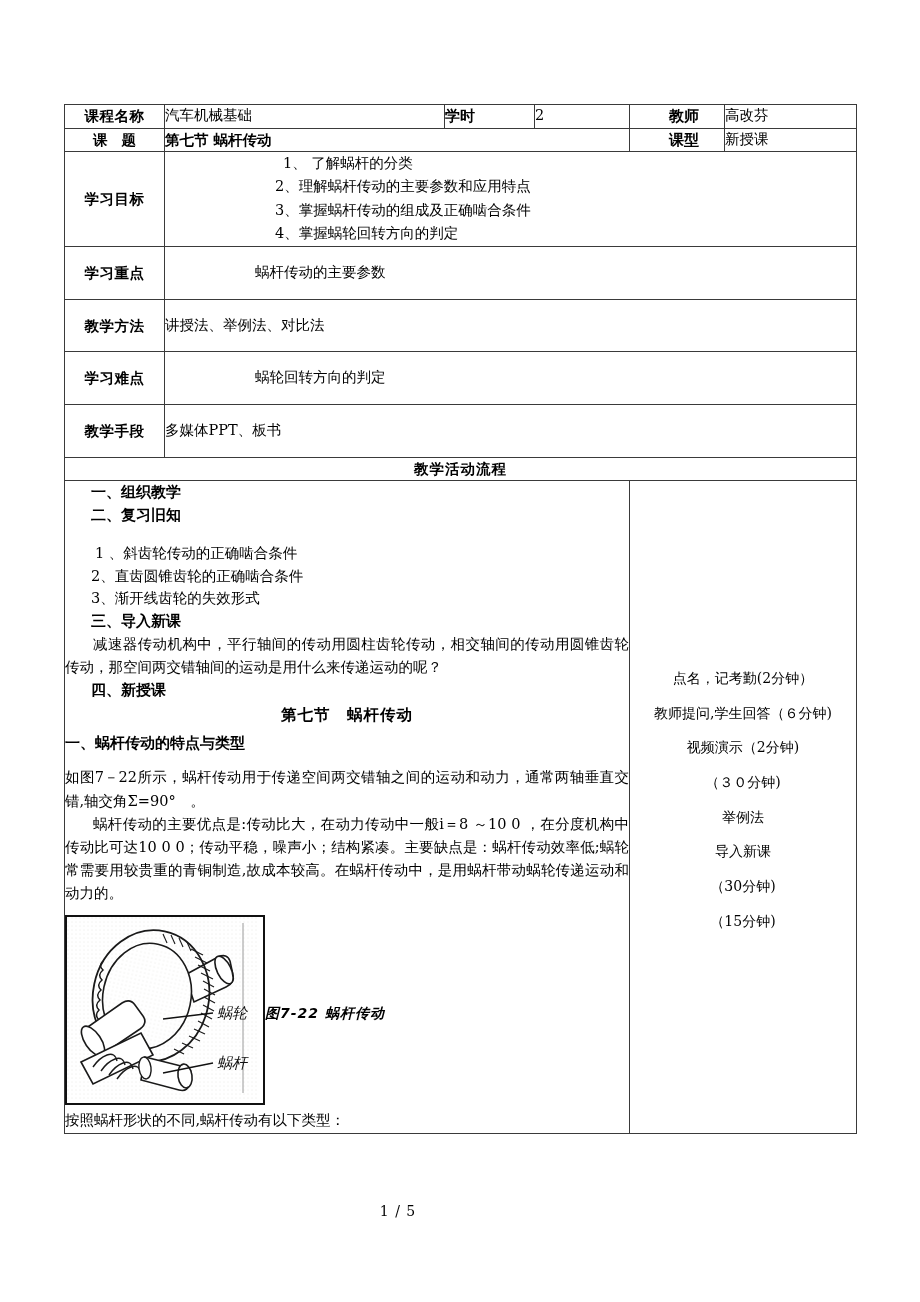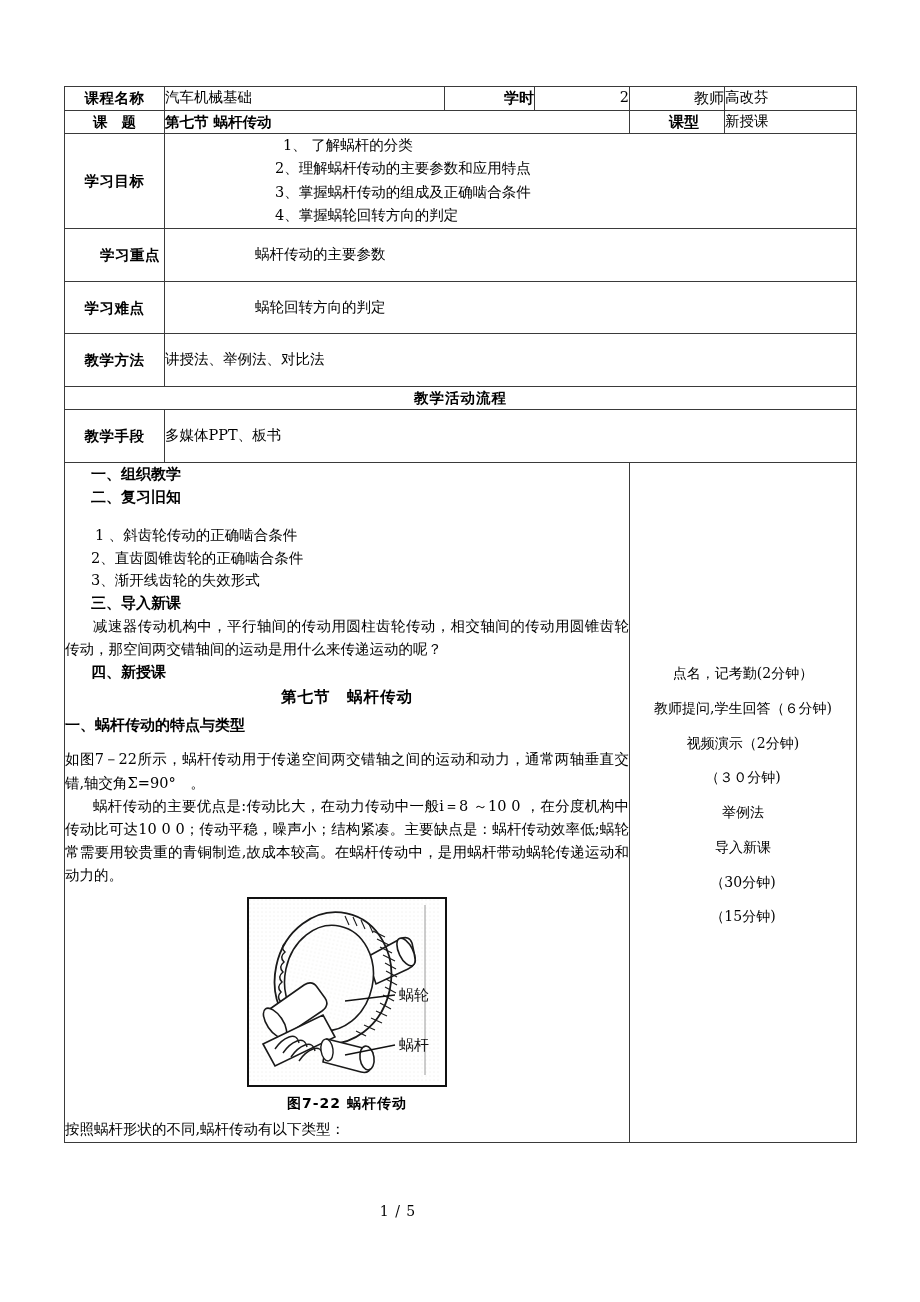--- a/index.html
+++ b/index.html
@@ -17,21 +17,21 @@
   .page {
     position: absolute;
     left: 0; top: 0;
     width: 920px;
     height: 1302px;
     background: #fff;
   }
   table.lesson {
     position: absolute;
     left: 64px;
-    top: 86px;
+    top: 104px;
     width: 792px;
     border-collapse: collapse;
     table-layout: fixed;
   }
   table.lesson td {
     border: 1px solid #3a3a3a;
     padding: 0;
     vertical-align: middle;
     font-size: 14.5px;
     line-height: 1.5;
@@ -52,21 +52,21 @@
     text-indent: 14px;
   }
   .val {
     padding: 9px 10px;
     font-size: 14.5px;
     text-align: left;
   }
   .val-center {
     padding: 9px 6px;
     font-size: 14.5px;
-    text-align: right;
+    text-align: left;
   }
   .val-bold {
     padding: 9px 10px;
     font-size: 15px;
     font-weight: bold;
     text-align: left;
   }
   .goals {
     padding: 8px 10px 8px 0;
   }
@@ -129,22 +129,23 @@
   }
   .b-sec {
     font-weight: bold;
     font-size: 15px;
     line-height: 1.9;
   }
   .spacer-sm { height: 9px; }
   .figwrap {
     margin: 10px 0 0 0;
     display: flex;
-    flex-direction: column;
+    flex-direction: row;
     align-items: center;
+    font-style: italic;
   }
   .figbox {
     width: 196px;
     height: 186px;
     border: 2px solid #111;
     background: #fff;
     position: relative;
     overflow: hidden;
   }
   .figcap {
@@ -183,21 +184,21 @@
       <col style="width:95px">
       <col style="width:132px">
     </colgroup>
 
     <tbody>
         <tr>
       <td class="lbl">课程名称</td>
       <td class="val">汽车机械基础</td>
       <td class="val-center" style="font-weight:bold;font-size:15px;">学时</td>
       <td class="val-center">2</td>
-      <td class="val-center" style="font-weight:normal;font-size:15px;text-align:right;padding-left:14px;">教师</td>
+      <td class="val-center" style="font-weight:bold;font-size:15px;text-align:center;padding-left:14px;">教师</td>
       <td class="val">高改芬</td>
     </tr>
 
     <tr>
       <td class="lbl-spaced">课题</td>
       <td class="val-bold" colspan="3">第七节 蜗杆传动</td>
       <td class="val-center" style="font-weight:bold;font-size:15px;text-align:center;padding-left:14px;">课型</td>
       <td class="val">新授课</td>
     </tr>
 
@@ -205,41 +206,41 @@
       <td class="lbl">学习目标</td>
       <td class="goals" colspan="5">
         <div class="g-line first">1、 了解蜗杆的分类</div>
         <div class="g-line">2、理解蜗杆传动的主要参数和应用特点</div>
         <div class="g-line">3、掌握蜗杆传动的组成及正确啮合条件</div>
         <div class="g-line">4、掌握蜗轮回转方向的判定</div>
       </td>
     </tr>
 
     <tr>
-      <td class="lbl" style="padding:15px 4px;text-align:right;">学习重点</td>
+      <td class="lbl" style="padding:15px 4px;">学习重点</td>
       <td class="val" colspan="5" style="padding-left:90px;">蜗杆传动的主要参数</td>
+    </tr>
+
+    <tr>
+      <td class="lbl" style="padding:15px 4px;">教学方法</td>
+      <td class="val" colspan="5">讲授法、举例法、对比法</td>
     </tr>
 
     <tr>
       <td class="lbl" style="padding:15px 4px;">学习难点</td>
       <td class="val" colspan="5" style="padding-left:90px;">蜗轮回转方向的判定</td>
     </tr>
 
     <tr>
-      <td class="lbl" style="padding:15px 4px;">教学方法</td>
-      <td class="val" colspan="5">讲授法、举例法、对比法</td>
-    </tr>
-
-    <tr>
-      <td class="flowhdr" colspan="6">教学活动流程</td>
-    </tr>
-
-    <tr>
       <td class="lbl" style="padding:15px 4px;">教学手段</td>
       <td class="val" colspan="5">多媒体PPT、板书</td>
+    </tr>
+
+    <tr>
+      <td class="flowhdr" colspan="6">教学活动流程</td>
     </tr>
 
     <tr>
       <td class="bodycell" colspan="4" style="width:566px;">
 
         <div class="b-head">一、组织教学</div>
         <div class="b-head">二、复习旧知</div>
         <div class="b-item narrow">1 、斜齿轮传动的正确啮合条件</div>
         <div class="b-item">2、直齿圆锥齿轮的正确啮合条件</div>
         <div class="b-item">3、渐开线齿轮的失效形式</div>

